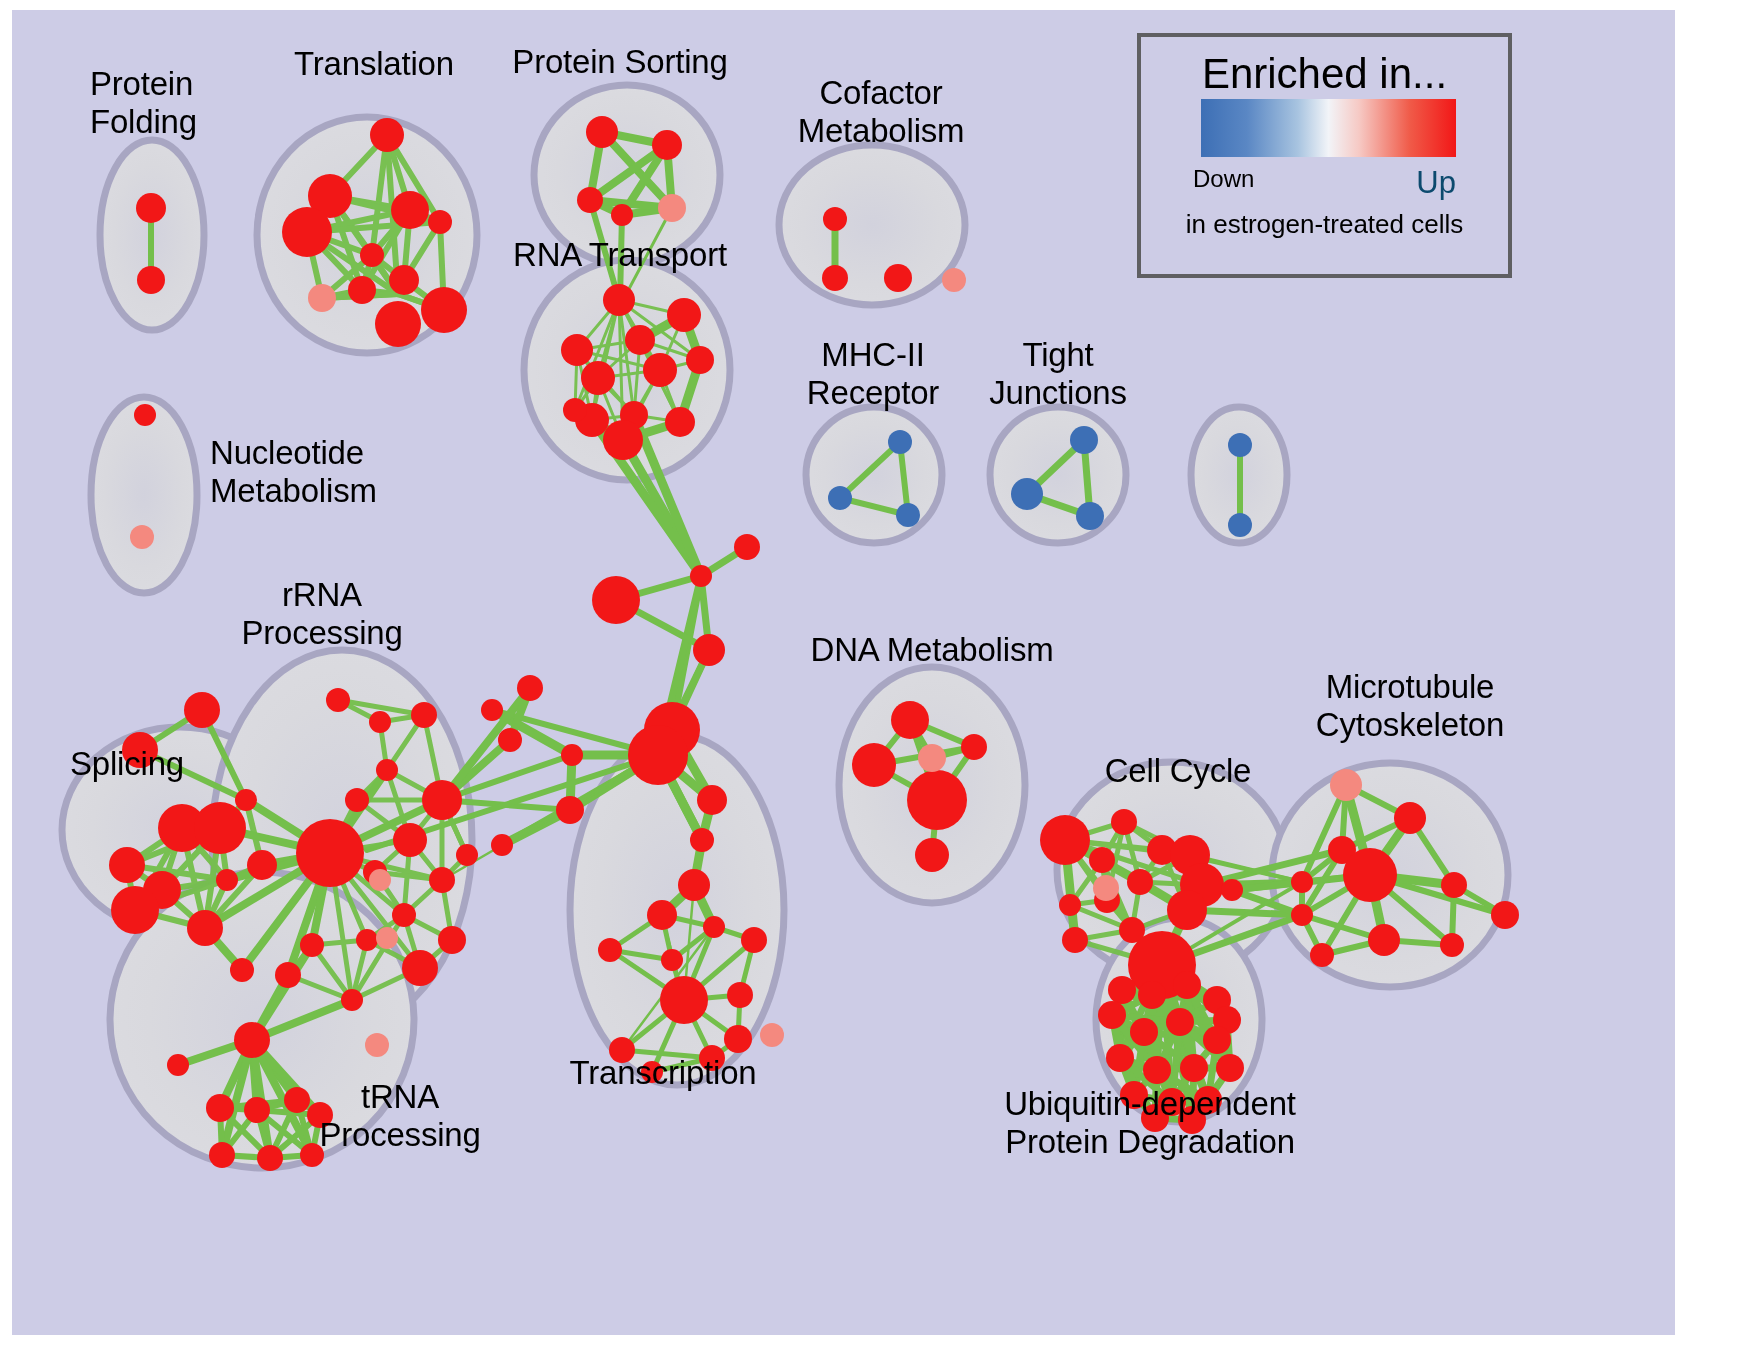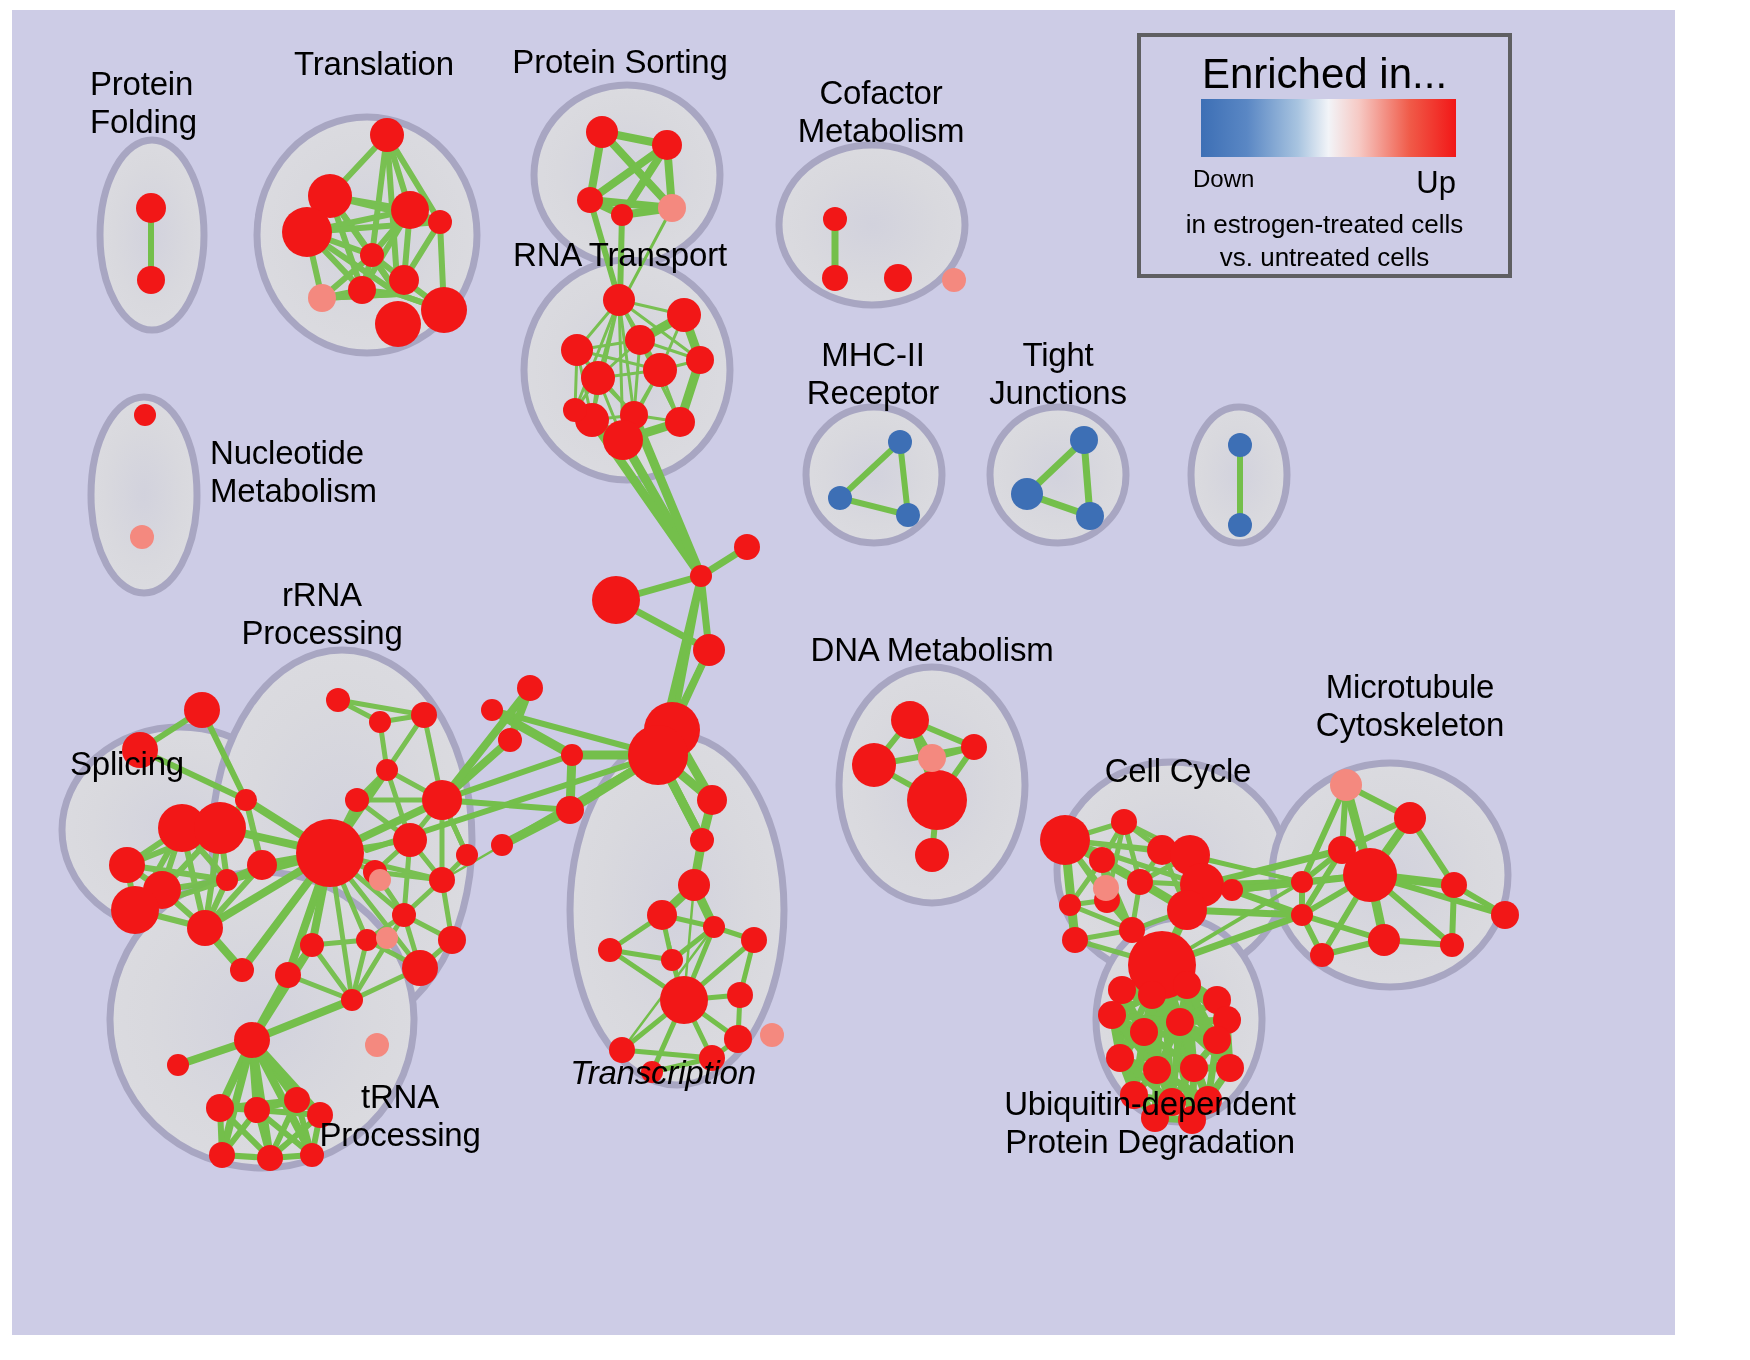--- a/index.html
+++ b/index.html
@@ -7,21 +7,21 @@
   #stage{position:relative;width:1750px;height:1360px;background:#ffffff;}
   #panel{position:absolute;left:12px;top:10px;width:1663px;height:1325px;background:#cdcce6;overflow:hidden;}
   svg.net{position:absolute;left:0;top:0;width:1713px;height:1325px;}
   .clabel{position:absolute;color:#000;font-size:33px;line-height:38px;font-family:"Liberation Sans",sans-serif;white-space:pre;font-weight:400;letter-spacing:-0.2px;}
   .ta-c{text-align:center;transform:translateX(-50%);}
   #legend{position:absolute;left:1125px;top:23px;width:375px;height:245px;background:#cdcce6;border:4px solid #5f5f62;box-sizing:border-box;}
   #legend .lg-title{position:absolute;left:0;top:13px;width:100%;text-align:center;font-size:42px;color:#000;}
   #legend .lg-bar{position:absolute;left:60px;top:62px;width:255px;height:58px;
      background:linear-gradient(to right,#3d6fb5 0%,#5a87c4 18%,#a8c4e0 38%,#f2f4f8 50%,#f6c9c4 62%,#f05a48 82%,#f21717 100%);}
   #legend .lg-down{position:absolute;left:52px;top:128px;font-size:24px;color:#000;}
-  #legend .lg-up{position:absolute;right:52px;top:128px;font-size:31px;color:#000000;}
+  #legend .lg-up{position:absolute;right:52px;top:128px;font-size:31px;color:#0c4a6e;}
   #legend .lg-sub1{position:absolute;left:0;top:172px;width:100%;text-align:center;font-size:26px;color:#000;}
   #legend .lg-sub2{position:absolute;left:0;top:205px;width:100%;text-align:center;font-size:26px;color:#000;}
 </style>
 </head>
 <body>
 
 <div id="stage">
  <div id="panel">
 
   <svg class="net" viewBox="0 0 1713 1325">
@@ -825,29 +825,28 @@
   <div class="clabel ta-c" style="left:362px;top:35px;">Translation</div>
   <div class="clabel ta-c" style="left:608px;top:33px;">Protein Sorting</div>
   <div class="clabel ta-c" style="left:608px;top:226px;">RNA Transport</div>
   <div class="clabel ta-c" style="left:869px;top:64px;">Cofactor<br>Metabolism</div>
   <div class="clabel" style="left:198px;top:424px;">Nucleotide<br>Metabolism</div>
   <div class="clabel ta-c" style="left:861px;top:326px;">MHC-II<br>Receptor</div>
   <div class="clabel ta-c" style="left:1046px;top:326px;">Tight<br>Junctions</div>
   <div class="clabel ta-c" style="left:310px;top:566px;">rRNA<br>Processing</div>
   <div class="clabel" style="left:58px;top:707px;margin-top:28px;">Splicing</div>
   <div class="clabel ta-c" style="left:388px;top:1068px;">tRNA<br>Processing</div>
-  <div class="clabel ta-c" style="left:651px;top:1044px;font-style:italic;">Transcription</div>
+  <div class="clabel ta-c" style="left:651px;top:1044px;">Transcription</div>
   <div class="clabel ta-c" style="left:920px;top:621px;">DNA Metabolism</div>
   <div class="clabel ta-c" style="left:1166px;top:742px;">Cell Cycle</div>
   <div class="clabel ta-c" style="left:1398px;top:658px;">Microtubule<br>Cytoskeleton</div>
   <div class="clabel ta-c" style="left:1138px;top:1075px;">Ubiquitin-dependent<br>Protein Degradation</div>
 
   <div id="legend">
     <div class="lg-title">Enriched in...</div>
     <div class="lg-bar"></div>
     <div class="lg-down">Down</div>
     <div class="lg-up">Up</div>
     <div class="lg-sub1">in estrogen-treated cells</div>
-    <div class="lg-sub2">vs. untreated cells</div>
   </div>
 
  </div>
 </div>
 
 </body></html>

